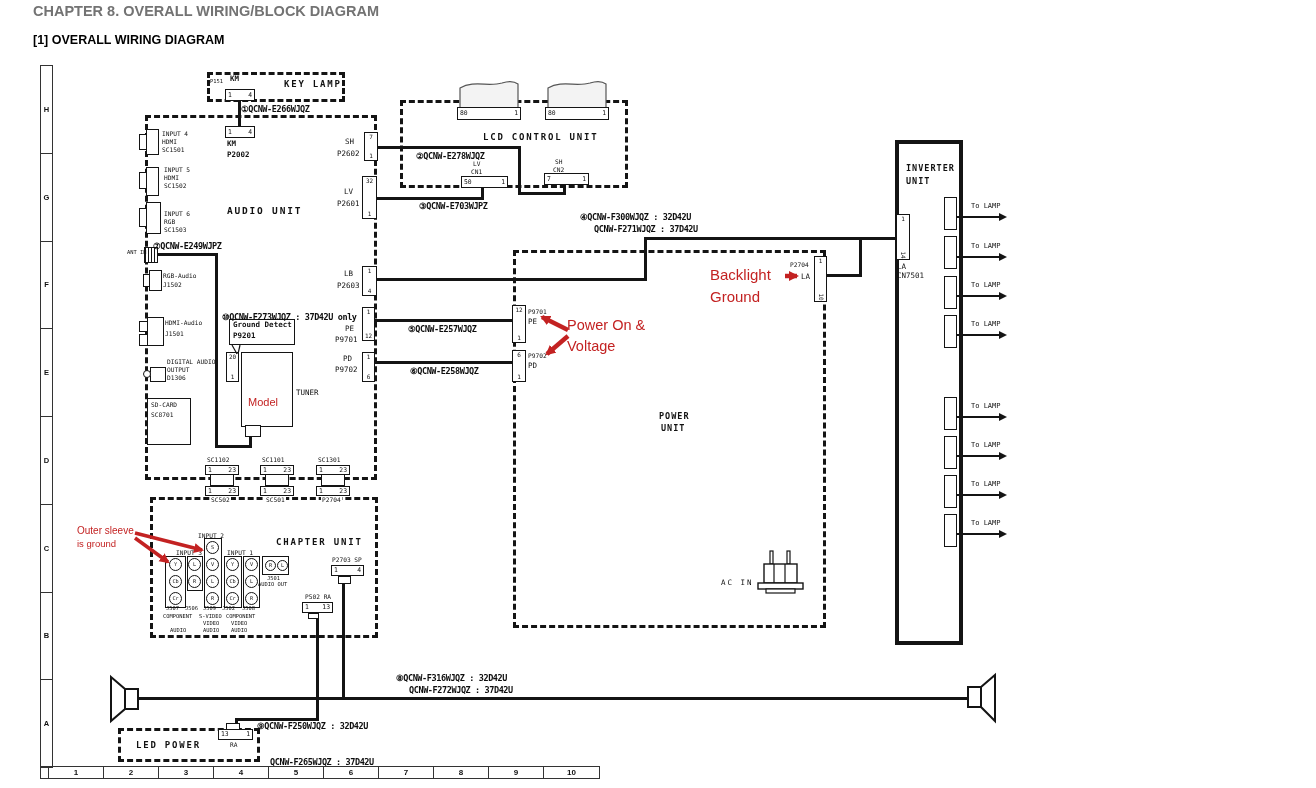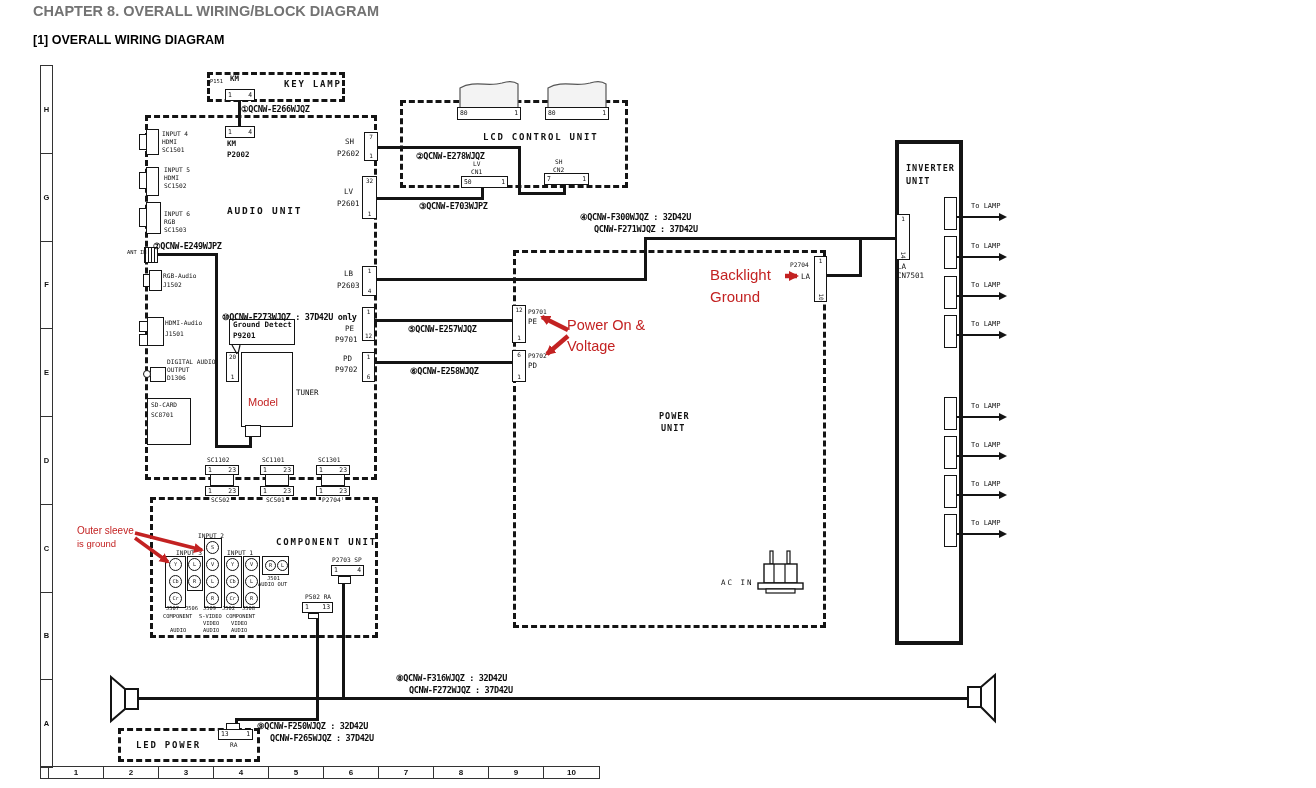--- a/index.html
+++ b/index.html
@@ -279,21 +279,21 @@
 
   <div class="cab" style="left:416px;top:151px">②QCNW-E278WJQZ</div>
   <div class="cab" style="left:419px;top:201px">③QCNW-E703WJPZ</div>
   <div class="cab" style="left:580px;top:212px">④QCNW-F300WJQZ : 32D42U</div>
   <div class="cab" style="left:594px;top:224px">QCNW-F271WJQZ : 37D42U</div>
   <div class="cab" style="left:408px;top:324px">⑤QCNW-E257WJQZ</div>
   <div class="cab" style="left:410px;top:366px">⑥QCNW-E258WJQZ</div>
   <div class="cab" style="left:396px;top:673px">⑧QCNW-F316WJQZ : 32D42U</div>
   <div class="cab" style="left:409px;top:685px">QCNW-F272WJQZ : 37D42U</div>
   <div class="cab" style="left:257px;top:721px">⑨QCNW-F250WJQZ : 32D42U</div>
-  <div class="cab" style="left:270px;top:733px">QCNW-F265WJQZ : 37D42U</div>
+  <div class="cab" style="left:270px;top:757px">QCNW-F265WJQZ : 37D42U</div>
 
   <div class="unit2" style="left:659px;top:411px">POWER</div>
   <div class="unit2" style="left:661px;top:423px">UNIT</div>
   <div class="vconn" style="left:512px;top:305px;width:14px;height:38px">
     <span>12</span>
     <span>1</span>
   </div>
   <div class="sm" style="left:528px;top:308px">P9701</div>
   <div class="lbl" style="left:528px;top:318px">PE</div>
   <div class="vconn" style="left:512px;top:350px;width:14px;height:32px">
@@ -348,21 +348,21 @@
 
   <div class="arr" style="left:957px;top:216px;width:48px"></div>
   <div class="arr" style="left:957px;top:256px;width:48px"></div>
   <div class="arr" style="left:957px;top:295px;width:48px"></div>
   <div class="arr" style="left:957px;top:334px;width:48px"></div>
   <div class="arr" style="left:957px;top:416px;width:48px"></div>
   <div class="arr" style="left:957px;top:455px;width:48px"></div>
   <div class="arr" style="left:957px;top:494px;width:48px"></div>
   <div class="arr" style="left:957px;top:533px;width:48px"></div>
 
-  <div class="unit" style="left:276px;top:537px;font-size:9px">COMPONENT UNIT</div>
+  <div class="unit" style="left:276px;top:537px;font-size:9px">CHAPTER UNIT</div>
   <div class="sm" style="left:198px;top:532px">INPUT 2</div>
   <div class="sm" style="left:176px;top:549px">INPUT 3</div>
   <div class="sm" style="left:227px;top:549px">INPUT 1</div>
 
   <div class="jcol" style="left:165px;top:556px;width:21px;height:52px"></div>
   <div class="jcol" style="left:187px;top:556px;width:16px;height:35px"></div>
   <div class="jcol" style="left:204px;top:538px;width:18px;height:70px"></div>
   <div class="jcol" style="left:224px;top:556px;width:18px;height:52px"></div>
   <div class="jcol" style="left:243px;top:556px;width:17px;height:52px"></div>
   <div class="jcol" style="left:262px;top:556px;width:27px;height:19px"></div>

